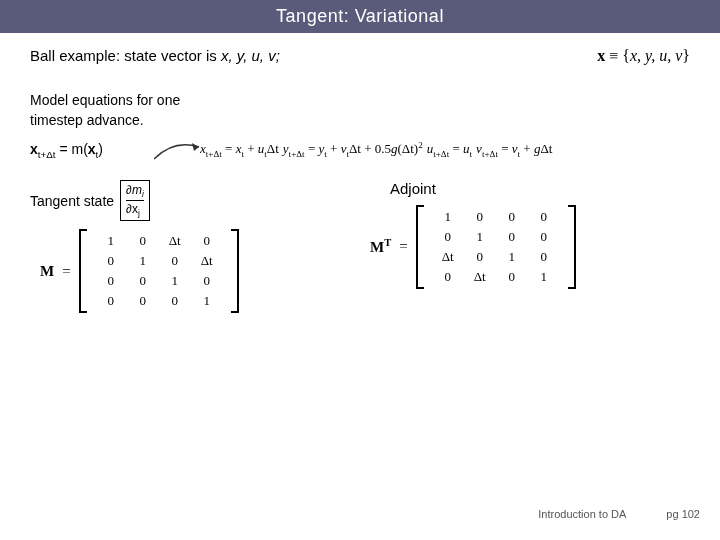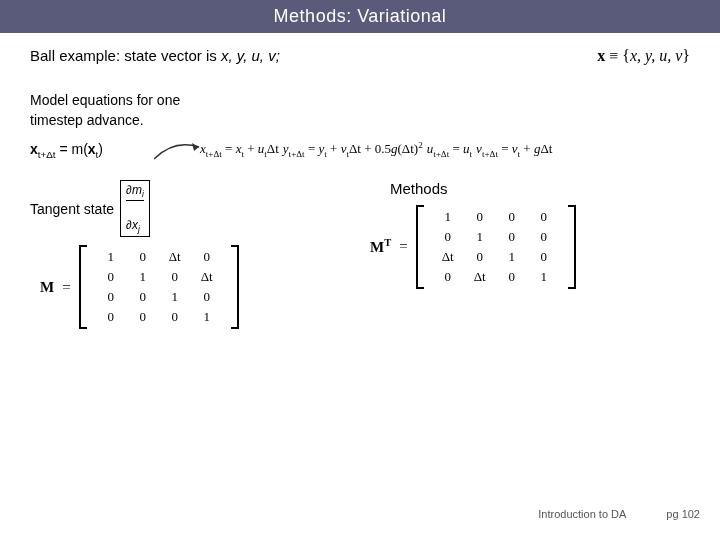--- a/index.html
+++ b/index.html
@@ -163,21 +163,21 @@
       display: flex;
       align-items: baseline;
       gap: 4px;
       font-size: 13px;
       line-height: 1.5;
     }
   </style>
 </head>
 <body>
 
-<div class="title-bar">Methods: Variational</div>
+<div class="title-bar">Tangent: Variational</div>
 
 <div class="slide-content">
 
   <div class="top-section">
     <div style="font-family:Arial,sans-serif;font-size:15px;">
       <span>Ball example: state vector is </span><span class="italic">x, y, u, v;</span>
     </div>
     <div style="margin-left:auto;font-size:16px;">
       <strong>x</strong>
       <span> ≡ {<em>x, y, u, v</em>}</span>
@@ -215,21 +215,21 @@
   </div>
 
   <div class="tangent-adjoint-section">
 
     <div class="tangent-col">
       <div class="section-label">
         <span style="font-family:Arial,sans-serif;font-size:14px;">Tangent state</span>
 
         <span style="display:inline-flex;flex-direction:column;align-items:flex-start;border:1px solid #000;padding:2px 5px;font-size:12px;vertical-align:middle;">
           <span style="border-bottom:1px solid #000;padding-bottom:1px;font-style:italic;">∂m<sub>i</sub></span>
-          <span style="padding-top:1px;font-style:italic;margin-top:16px;">∂x<sub>j</sub></span>
+          <span style="padding-top:1px;">∂x<sub>j</sub></span>
         </span>
       </div>
 
       <div class="matrix-container" style="margin-left:10px;">
         <span class="matrix-label bold">M</span>
         <span style="font-size:15px;"> = </span>
         <span class="matrix-bracket-left"></span>
         <div class="matrix-inner">
           <span class="matrix-cell">1</span>
             <span class="matrix-cell">0</span>
@@ -246,21 +246,21 @@
           <span class="matrix-cell">0</span>
             <span class="matrix-cell">0</span>
             <span class="matrix-cell">0</span>
             <span class="matrix-cell">1</span>
         </div>
         <span class="matrix-bracket-right"></span>
       </div>
     </div>
 
     <div class="adjoint-col">
-      <div class="adjoint-label">Methods</div>
+      <div class="adjoint-label">Adjoint</div>
 
       <div class="matrix-container" style="margin-left:10px;">
         <span class="matrix-label bold">M<sup>T</sup></span>
         <span style="font-size:15px;"> = </span>
         <span class="matrix-bracket-left"></span>
         <div class="matrix-inner">
           <span class="matrix-cell">1</span>
             <span class="matrix-cell">0</span>
             <span class="matrix-cell">0</span>
             <span class="matrix-cell">0</span>

